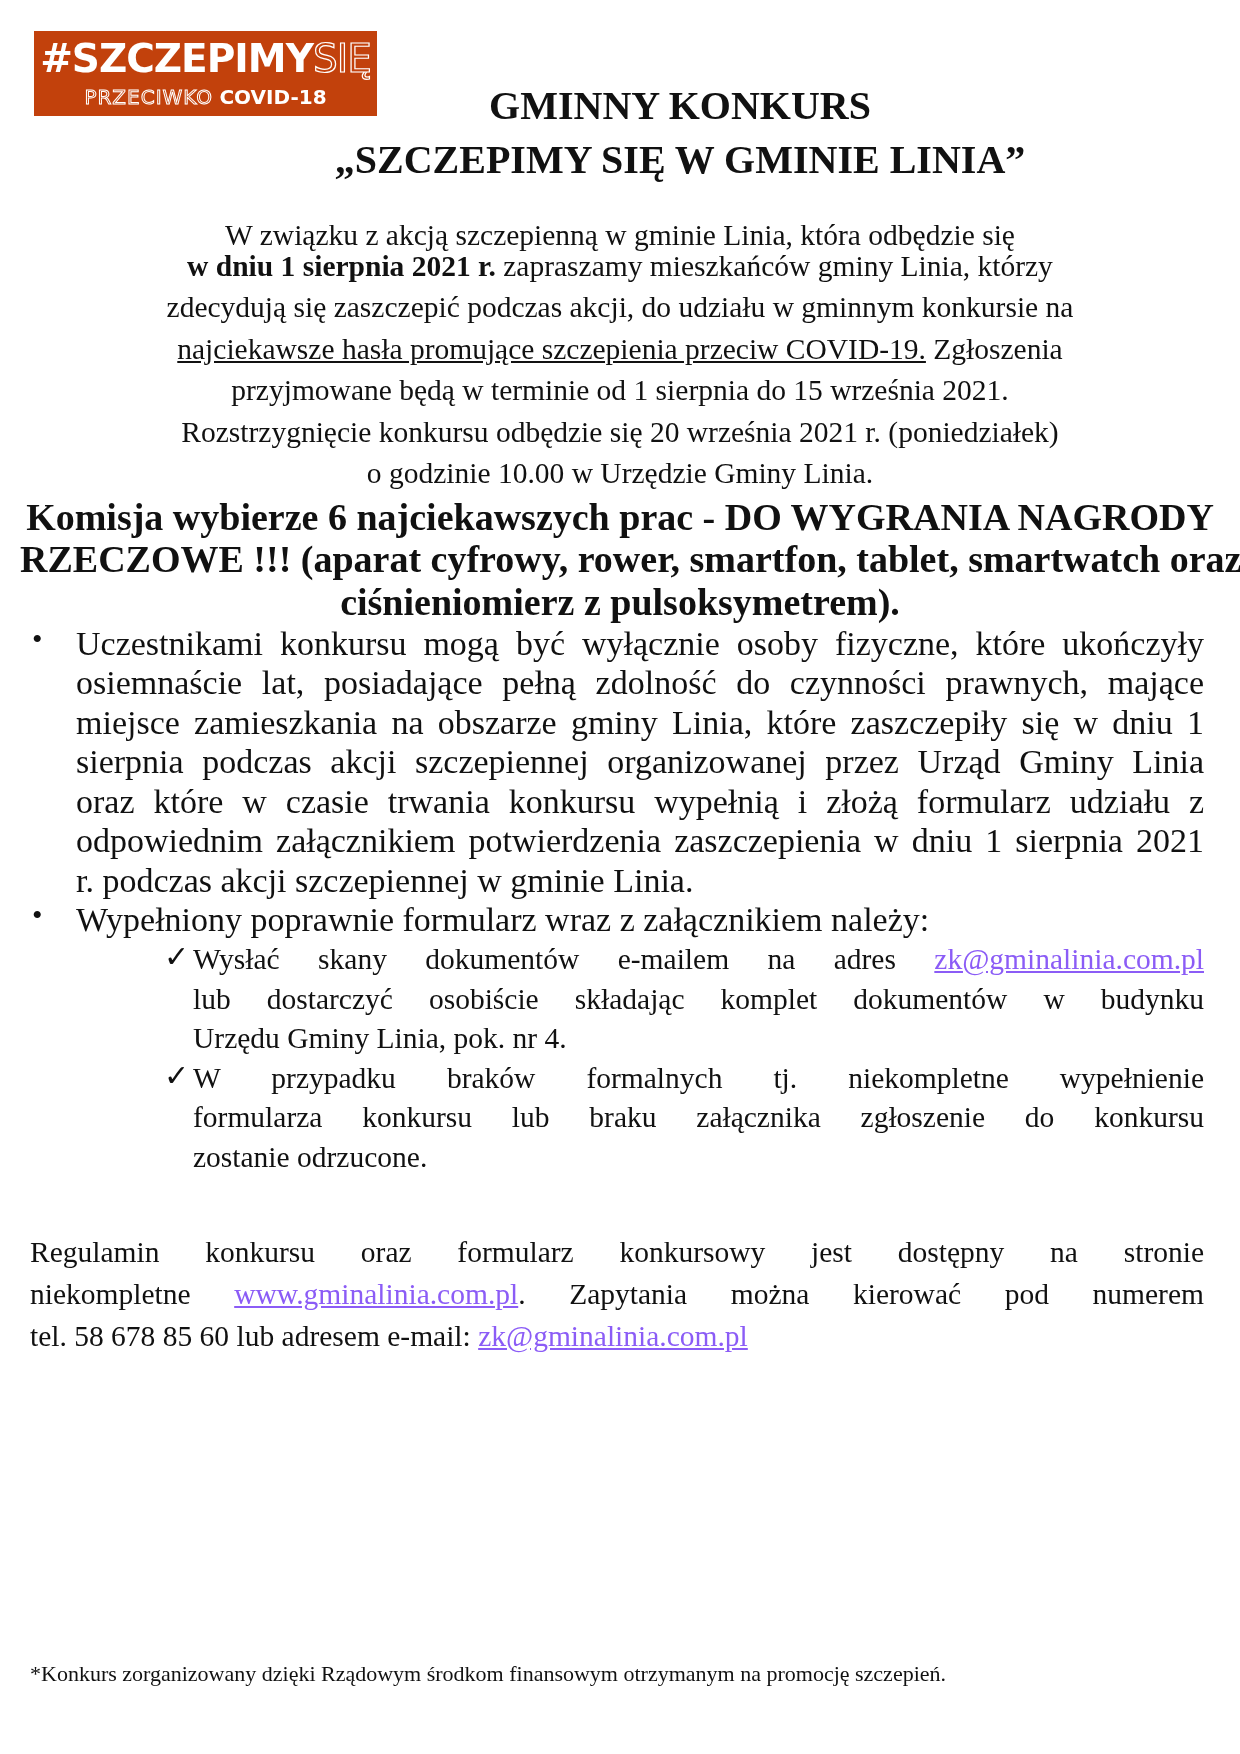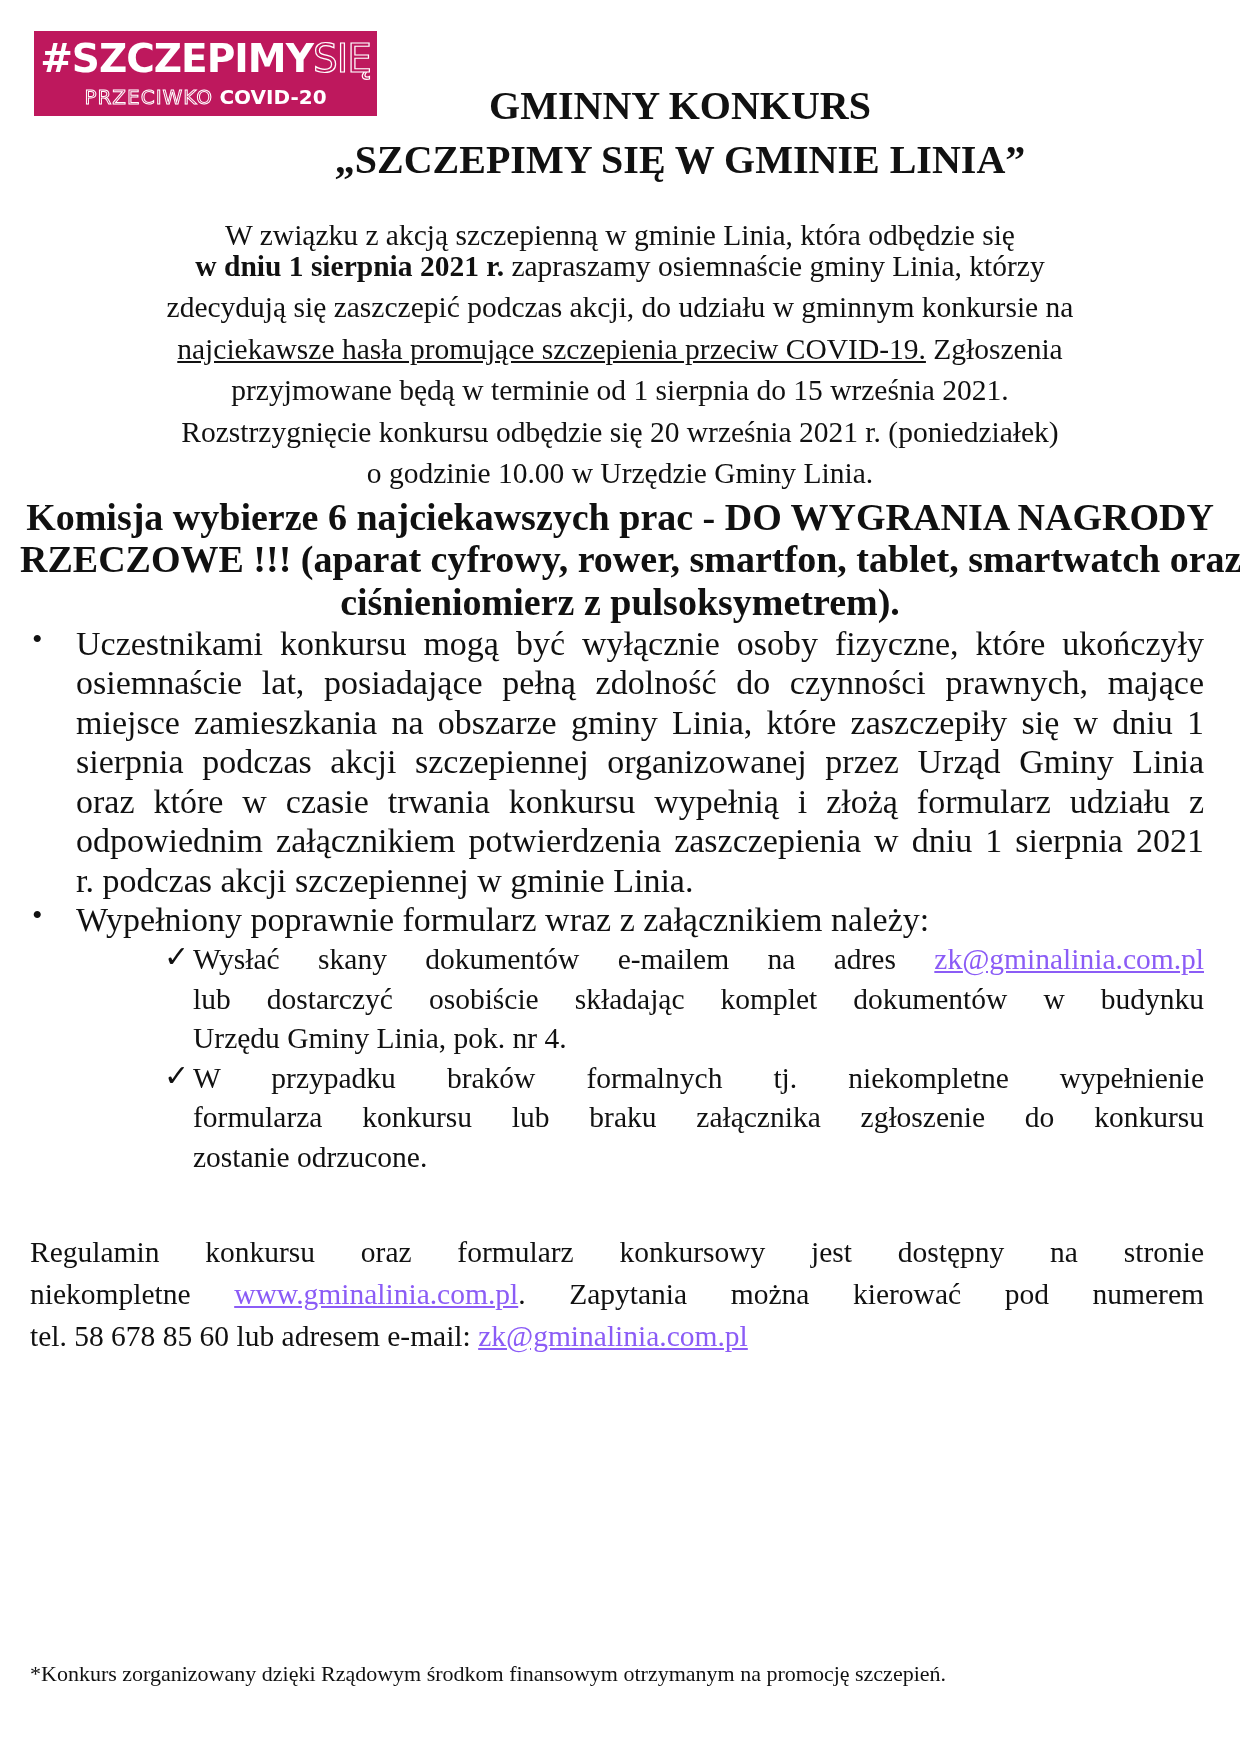--- a/index.html
+++ b/index.html
@@ -1,19 +1,19 @@
 <!DOCTYPE html>
 <html><head>
 <meta charset="utf-8">
 <style>
   html, body { margin:0; padding:0; background:#ffffff; }
   body { width:1240px; height:1754px; position:relative; overflow:hidden;
          font-family:"Liberation Serif", "DejaVu Serif", serif; color:#111; }
   .logo { position:absolute; left:34px; top:31px; width:343px; height:85px;
-          background:#be185d; overflow:hidden; }
+          background:#c2410c; overflow:hidden; }
   .logo .l1 { position:absolute; left:0; top:6px; width:100%; text-align:center;
               font-family:"DejaVu Sans", sans-serif; font-weight:bold; font-size:39px;
               letter-spacing:-1px; color:#fff; line-height:44px; white-space:nowrap; }
   .logo .outline { color:transparent; -webkit-text-stroke:1.2px #ffffff; font-weight:normal; }
   .logo .l2 { position:absolute; left:0; top:54px; width:100%; text-align:center;
               font-family:"DejaVu Sans", sans-serif; font-size:20px; line-height:24px;
               color:#fff; white-space:nowrap; }
   .logo .l2 .outline { -webkit-text-stroke:1px #ffffff; letter-spacing:1px; }
   .logo .l2 b { font-weight:bold; }
 
@@ -44,29 +44,29 @@
   .foot { position:absolute; left:30px; top:1661px; font-size:22px; line-height:26px; white-space:nowrap; }
 </style>
 </head>
 <body>
 
 <div class="logo">
   <div class="l1">
     <span>#SZCZEPIMY</span><span class="outline">SIĘ</span>
   </div>
   <div class="l2">
-    <span class="outline">PRZECIWKO</span> <b>COVID-20</b>
+    <span class="outline">PRZECIWKO</span> <b>COVID-18</b>
   </div>
 </div>
 
 <div class="title t1">GMINNY KONKURS</div>
 <div class="title t2">„SZCZEPIMY SIĘ W GMINIE LINIA”</div>
 
 <div class="center" style="top:215px;">W związku z akcją szczepienną w gminie Linia, która odbędzie się</div>
-<div class="center" style="top:246px;"><span class="bold">w dniu  1 sierpnia 2021 r.</span><span> zapraszamy osiemnaście gminy Linia,  którzy</span></div>
+<div class="center" style="top:246px;"><span class="bold">w dniu  1 sierpnia 2021 r.</span><span> zapraszamy mieszkańców gminy Linia,  którzy</span></div>
 <div class="center" style="top:287px;">zdecydują się zaszczepić podczas akcji, do udziału w gminnym konkursie na</div>
 <div class="center" style="top:329px;"><span class="u">najciekawsze hasła promujące szczepienia  przeciw COVID-19.</span><span> Zgłoszenia</span></div>
 <div class="center" style="top:370px;">przyjmowane będą w terminie od 1 sierpnia do 15 września 2021.</div>
 <div class="center" style="top:412px;">Rozstrzygnięcie konkursu odbędzie się 20 września 2021 r. (poniedziałek)</div>
 <div class="center" style="top:453px;">o godzinie 10.00 w Urzędzie Gminy Linia.</div>
 
 <div class="prize" style="top:496px;">Komisja wybierze 6 najciekawszych prac  -   DO WYGRANIA NAGRODY</div>
 <div class="prize" style="top:538px;">RZECZOWE !!! (aparat cyfrowy, rower, smartfon, tablet, smartwatch oraz</div>
 <div class="prize" style="top:581px;">ciśnieniomierz z pulsoksymetrem).</div>
 

